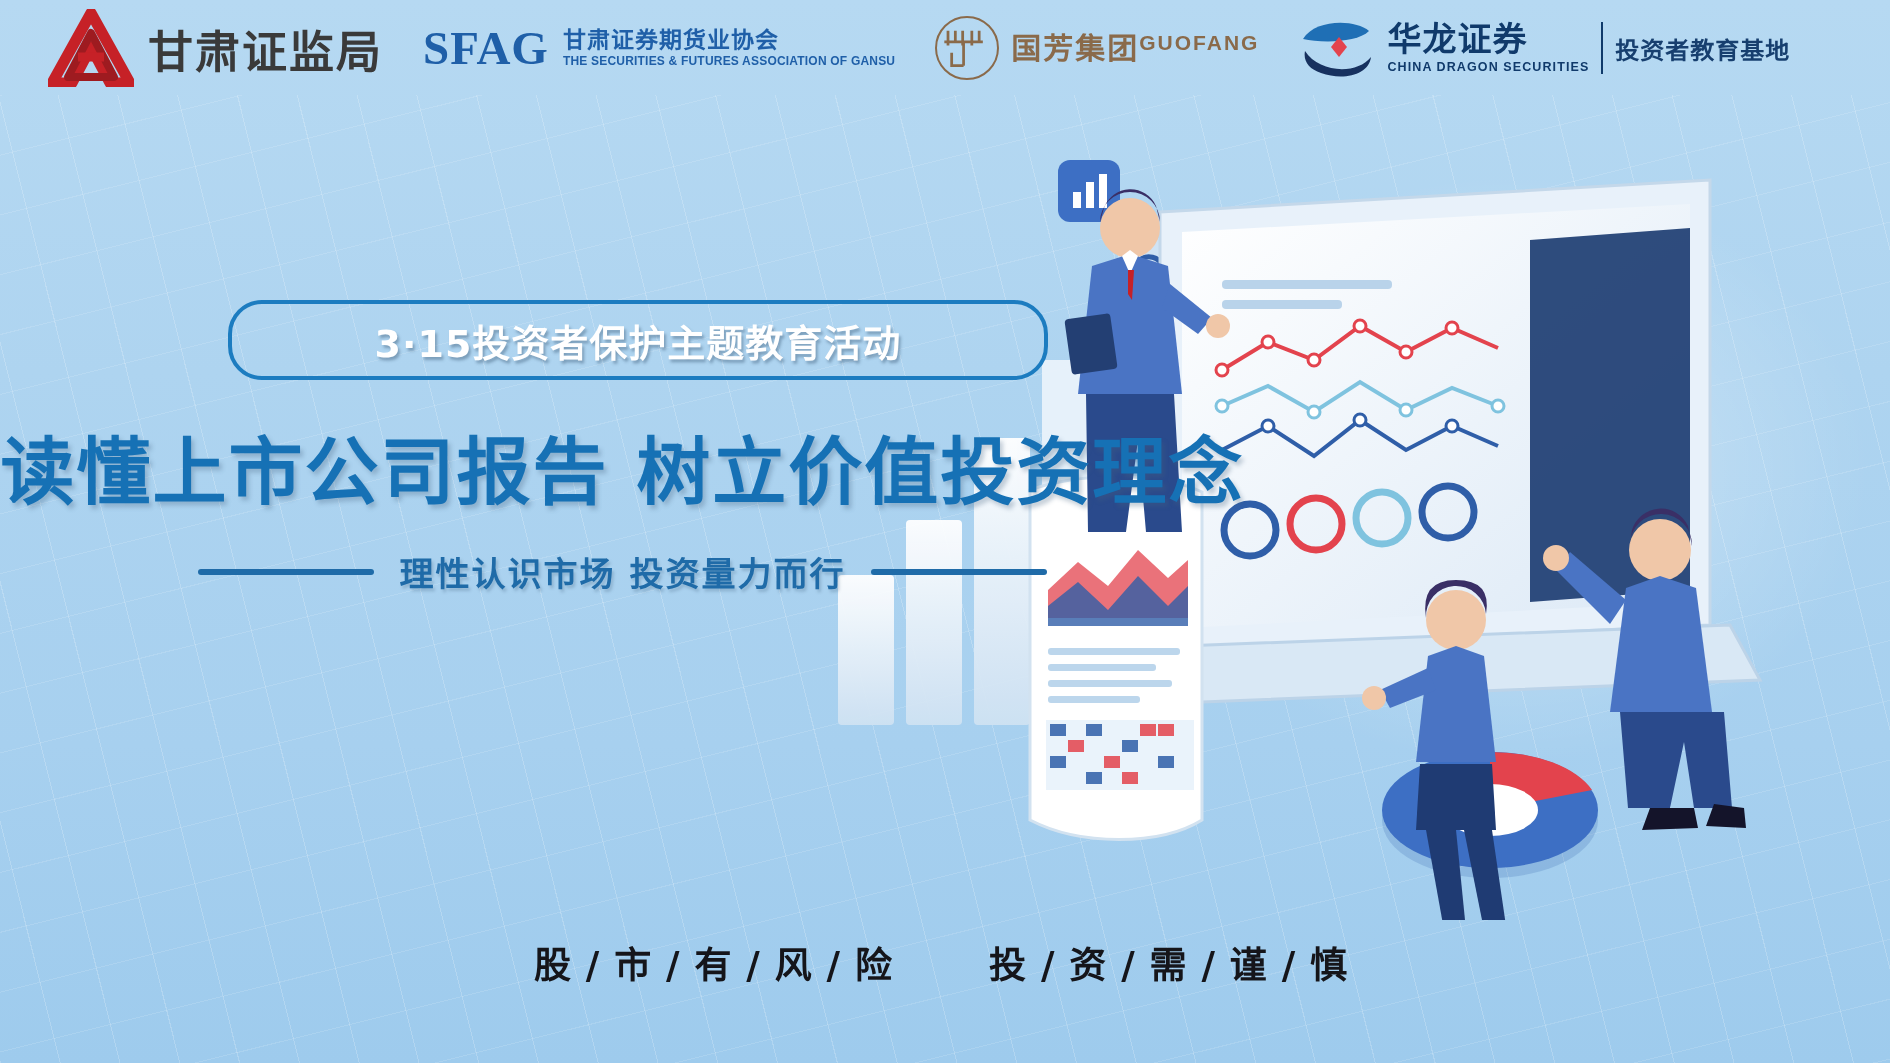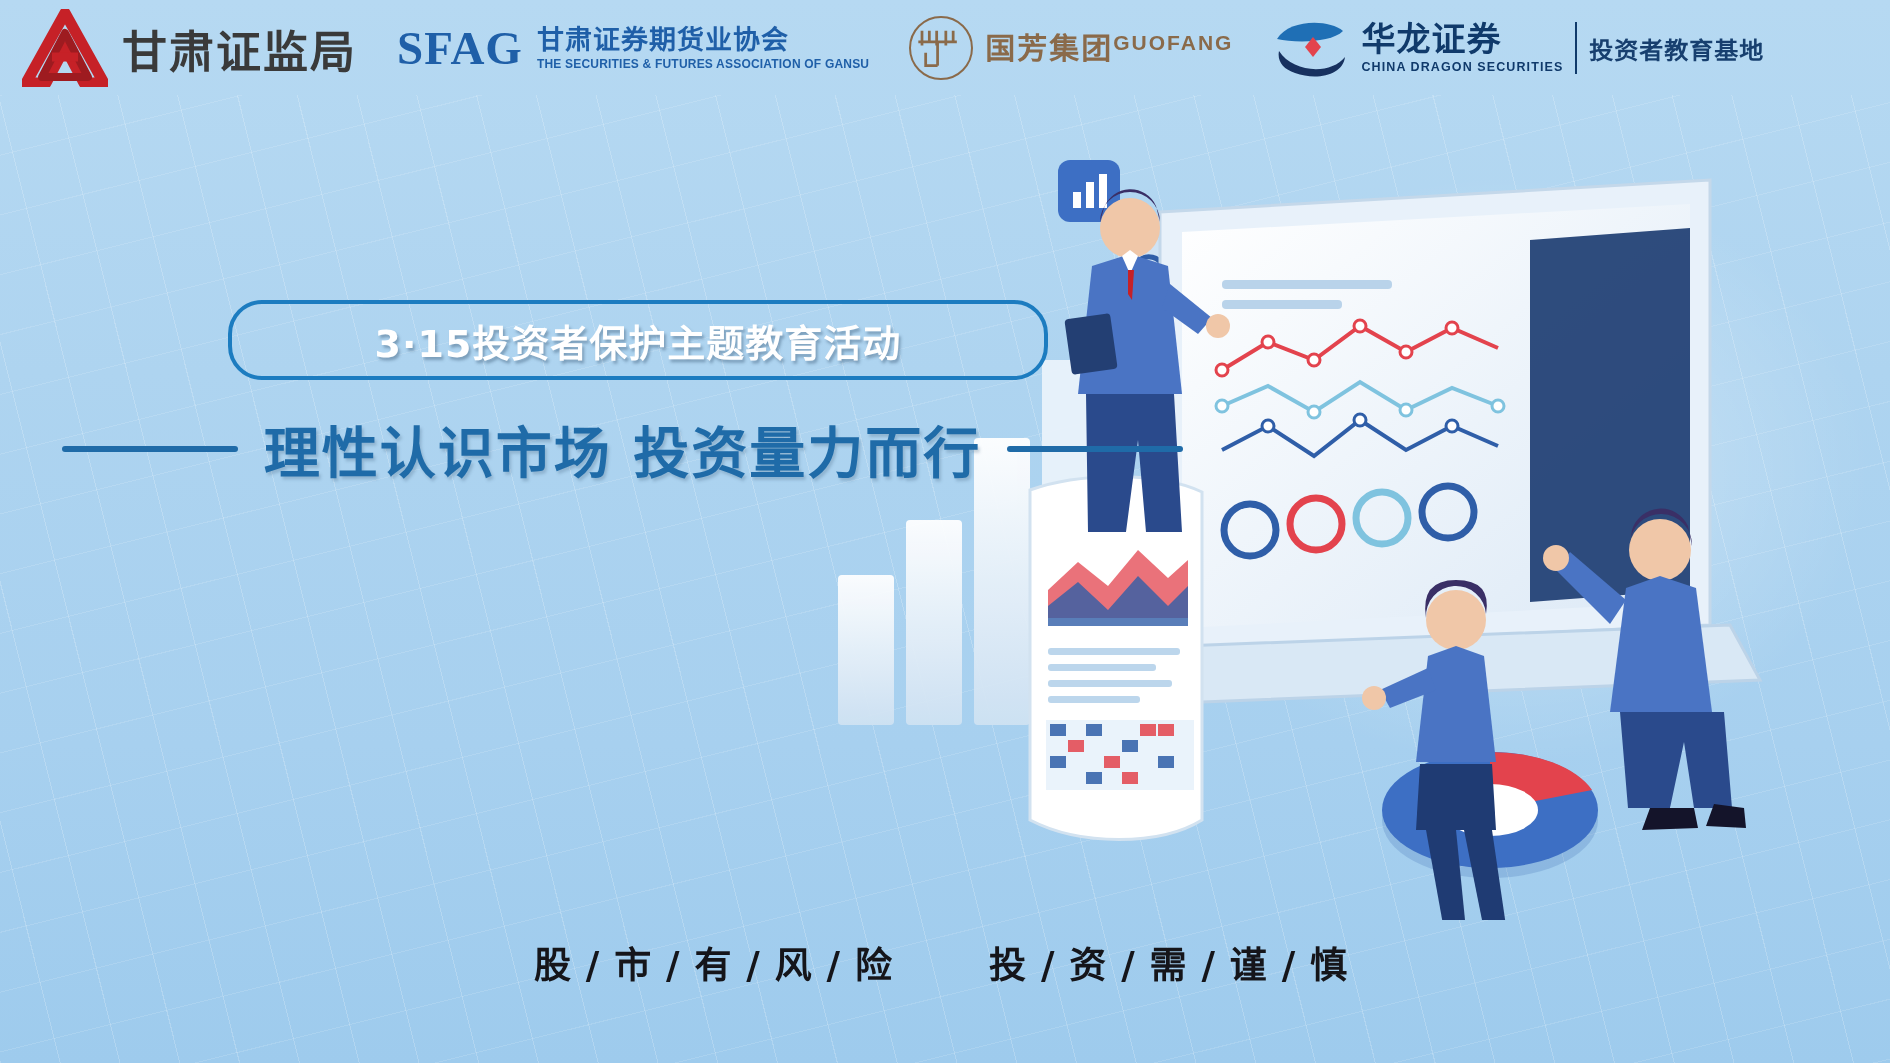--- a/index.html
+++ b/index.html
@@ -24,41 +24,41 @@
   }
   .glow{
     position:absolute;right:-120px;top:60px;width:1000px;height:820px;
     background:radial-gradient(closest-side, rgba(255,255,255,.38), rgba(255,255,255,0) 72%);
     pointer-events:none;
   }
 
   
   .logobar{
     position:absolute;left:0;top:0;width:1890px;height:96px;
-    display:flex;align-items:center;gap:0px;padding-left:22px;box-sizing:border-box;
+    display:flex;align-items:center;gap:0px;padding-left:48px;box-sizing:border-box;
   }
   .logo-unit{display:flex;align-items:center;}
 
   
   .csrc-mark{width:86px;height:78px;position:relative;margin-right:14px;}
   .csrc-name{
     font-family:"DejaVu Serif","Liberation Serif",serif;
     font-size:45px;font-weight:700;color:#3a3a3a;letter-spacing:2px;white-space:nowrap;
   }
 
   .sep-gap{width:40px;}
 
   
   .sfag-abbr{
     font-family:"Liberation Serif","DejaVu Serif",serif;
     font-size:47px;font-weight:700;color:#1f5fa8;letter-spacing:1px;margin-right:14px;
   }
   .sfag-txt{display:flex;flex-direction:column;justify-content:center;}
   .sfag-cn{
-    font-size:27px;font-weight:700;color:#1f5fa8;letter-spacing:1px;white-space:nowrap;line-height:1.08;
+    font-size:23px;font-weight:700;color:#1f5fa8;letter-spacing:1px;white-space:nowrap;line-height:1.08;
     font-family:"DejaVu Sans","Liberation Sans",sans-serif;
   }
   .sfag-en{
     font-size:12px;font-weight:700;color:#1f5fa8;letter-spacing:.2px;white-space:nowrap;
     margin-top:2px;transform:scaleX(1.0);transform-origin:left center;
   }
 
   
   .gf-mark{
     width:60px;height:60px;border:2.5px solid #8a6a4a;border-radius:50%;
@@ -107,21 +107,21 @@
     font-size:74px;font-weight:700;color:#1671b5;letter-spacing:2px;white-space:nowrap;
     text-shadow:3px 4px 4px rgba(70,100,130,.30);
     font-family:"DejaVu Sans","Liberation Sans",sans-serif;
   }
   .sub-row{
     margin-top:28px;width:1245px;
     display:flex;align-items:center;justify-content:center;gap:26px;
   }
   .rule{height:6px;width:176px;background:#1f6ba8;border-radius:3px;}
   .sub-title{
-    font-size:56px;font-weight:700;color:#1f6ba8;letter-spacing:2px;white-space:nowrap;
+    font-size:34px;font-weight:700;color:#1f6ba8;letter-spacing:2px;white-space:nowrap;
     text-shadow:2px 3px 3px rgba(70,100,130,.28);
     font-family:"DejaVu Sans","Liberation Sans",sans-serif;
   }
 
   
   .footer{
     position:absolute;left:0;bottom:74px;width:1882px;
     display:flex;align-items:center;justify-content:center;gap:0;
   }
   .slogan{
@@ -348,20 +348,21 @@
       </div>
       <div class="cd-divider"></div>
       <div class="cd-sub">投资者教育基地</div>
     </div>
   </div>
 
   <div class="headline">
     <div class="badge">
       <div class="badge-text">3·15投资者保护主题教育活动</div>
     </div>
+    <div class="main-title">读懂上市公司报告  树立价值投资理念</div>
     <div class="sub-row">
       <div class="rule"></div>
       <div class="sub-title">理性认识市场  投资量力而行</div>
       <div class="rule"></div>
     </div>
   </div>
 
   <div class="footer">
     <div class="slogan">股 / 市 / 有 / 风 / 险</div>
     <div class="slogan">投 / 资 / 需 / 谨 / 慎</div>

